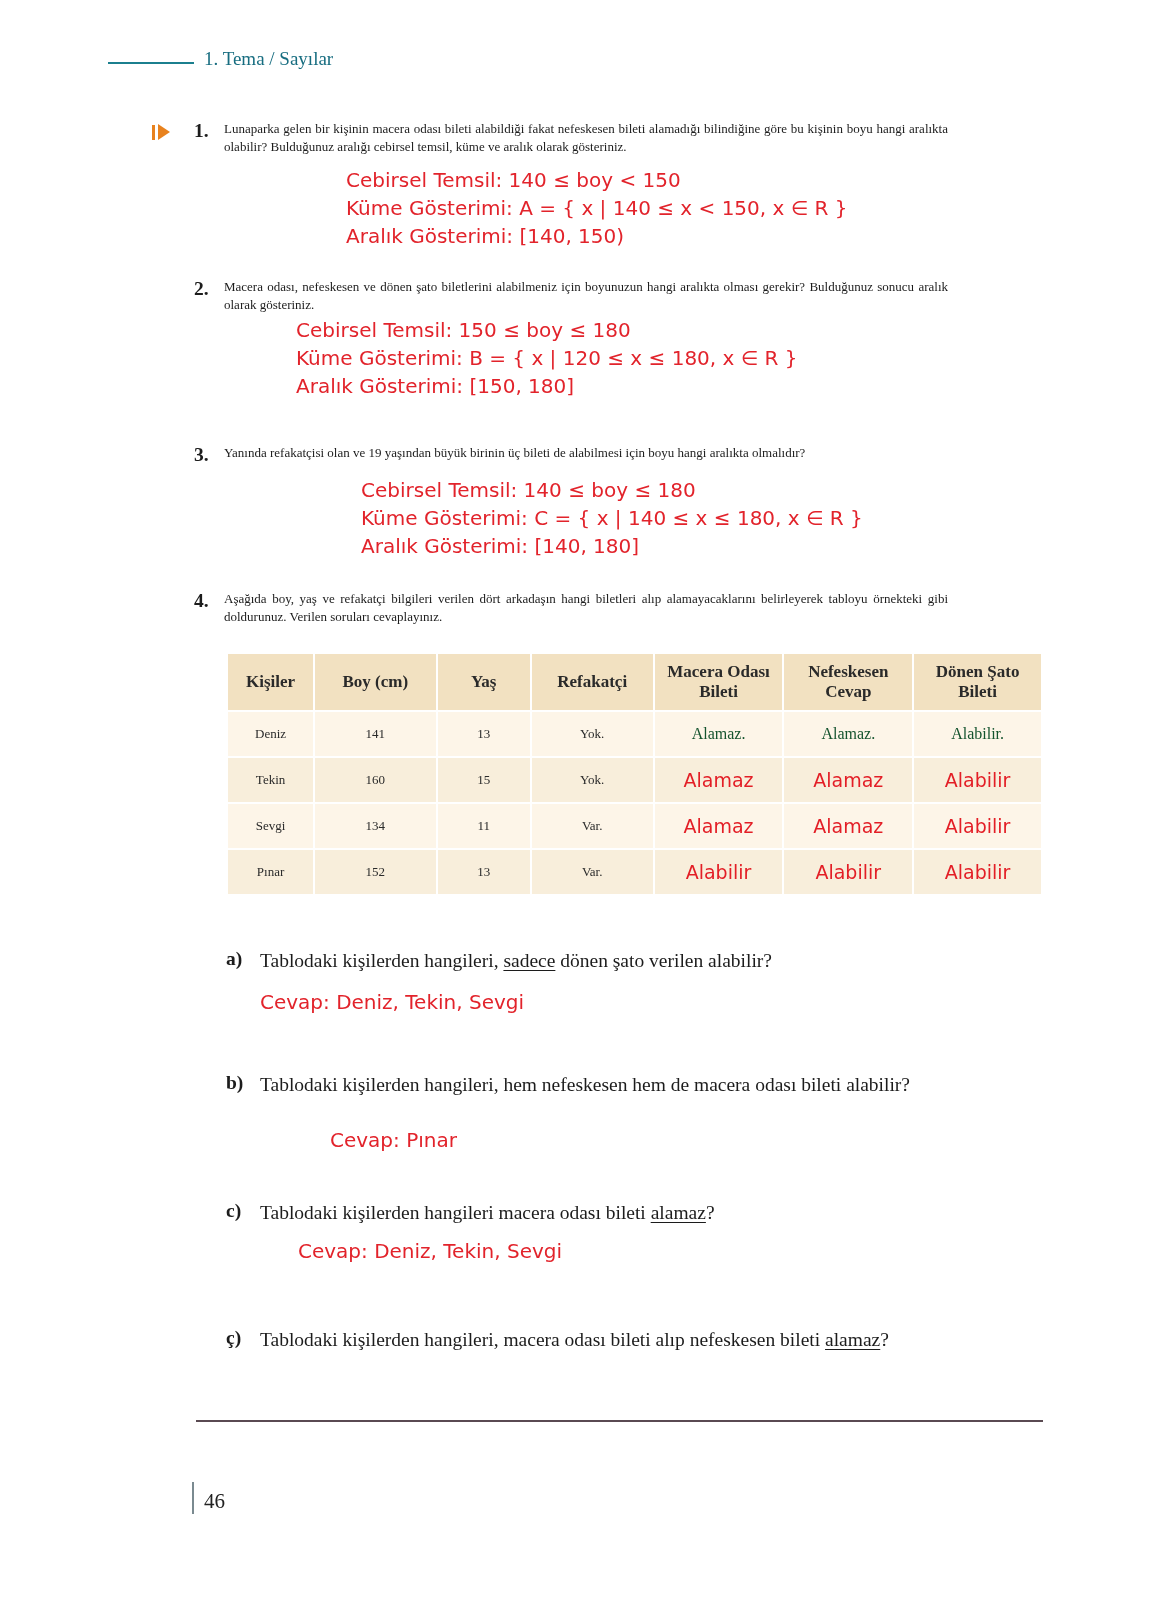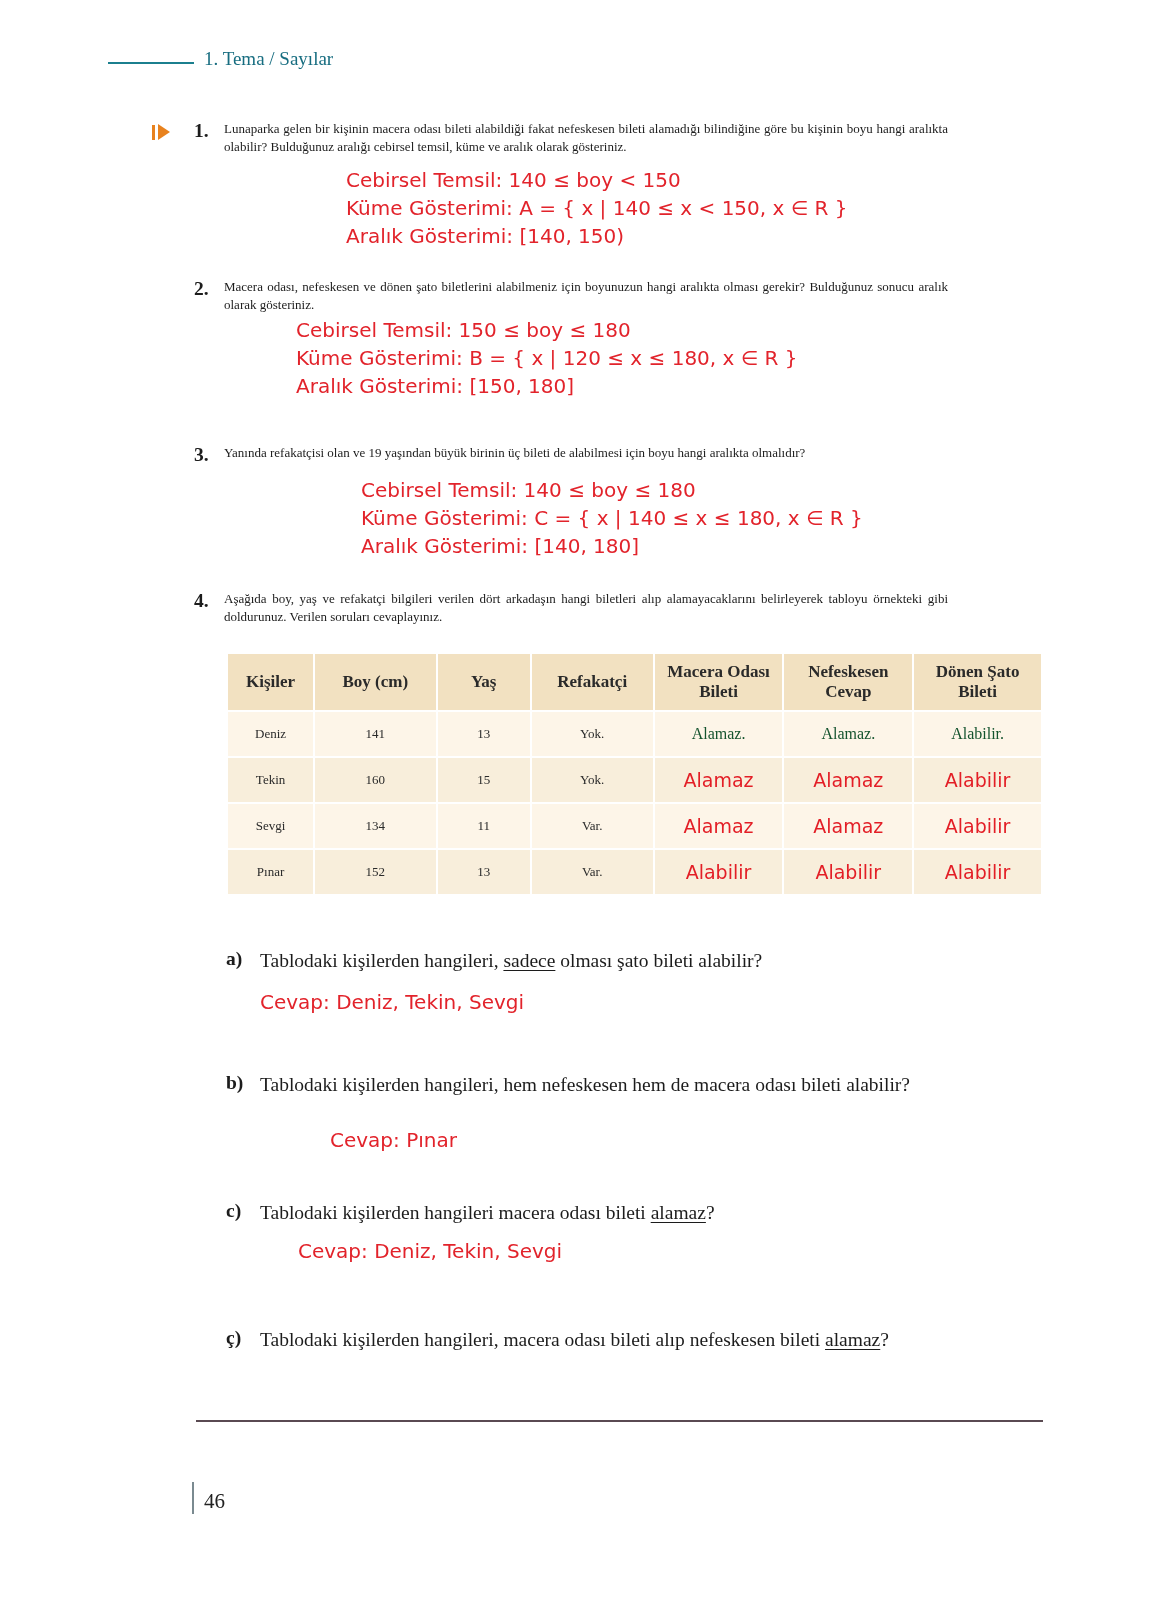--- a/index.html
+++ b/index.html
@@ -263,21 +263,21 @@
           <td>Var.</td>
           <td class="ans handwritten">Alabilir</td>
           <td class="ans handwritten">Alabilir</td>
           <td class="ans handwritten">Alabilir</td>
         </tr>
       </tbody>
   </table>
 
   <div class="subq" style="margin-top:52px;">
     <span class="sq-label">a)</span>
-    <span class="sq-text"><span>Tablodaki kişilerden hangileri, </span><span class="u">sadece</span><span> olması şato bileti alabilir?</span></span>
+    <span class="sq-text"><span>Tablodaki kişilerden hangileri, </span><span class="u">sadece</span><span> dönen şato verilen alabilir?</span></span>
   </div>
   <div class="sub-answer" style="margin:16px 0 0 152px;">Cevap: Deniz, Tekin, Sevgi</div>
 
   <div class="subq" style="margin-top:58px;">
     <span class="sq-label">b)</span>
     <span class="sq-text"><span>Tablodaki kişilerden hangileri, hem nefeskesen hem de macera odası bileti alabilir?</span><span class="u"></span><span></span></span>
   </div>
   <div class="sub-answer" style="margin:30px 0 0 222px;">Cevap: Pınar</div>
 
   <div class="subq" style="margin-top:48px;">

